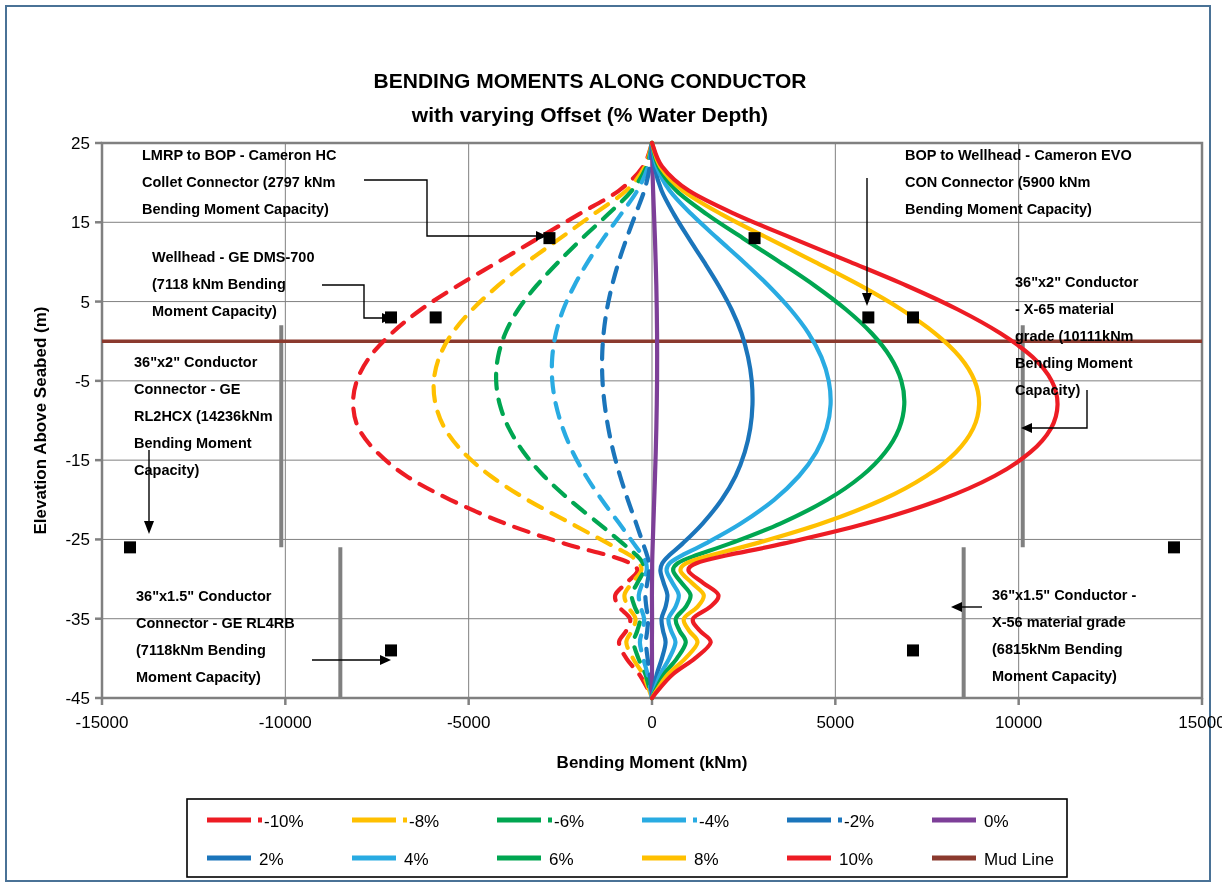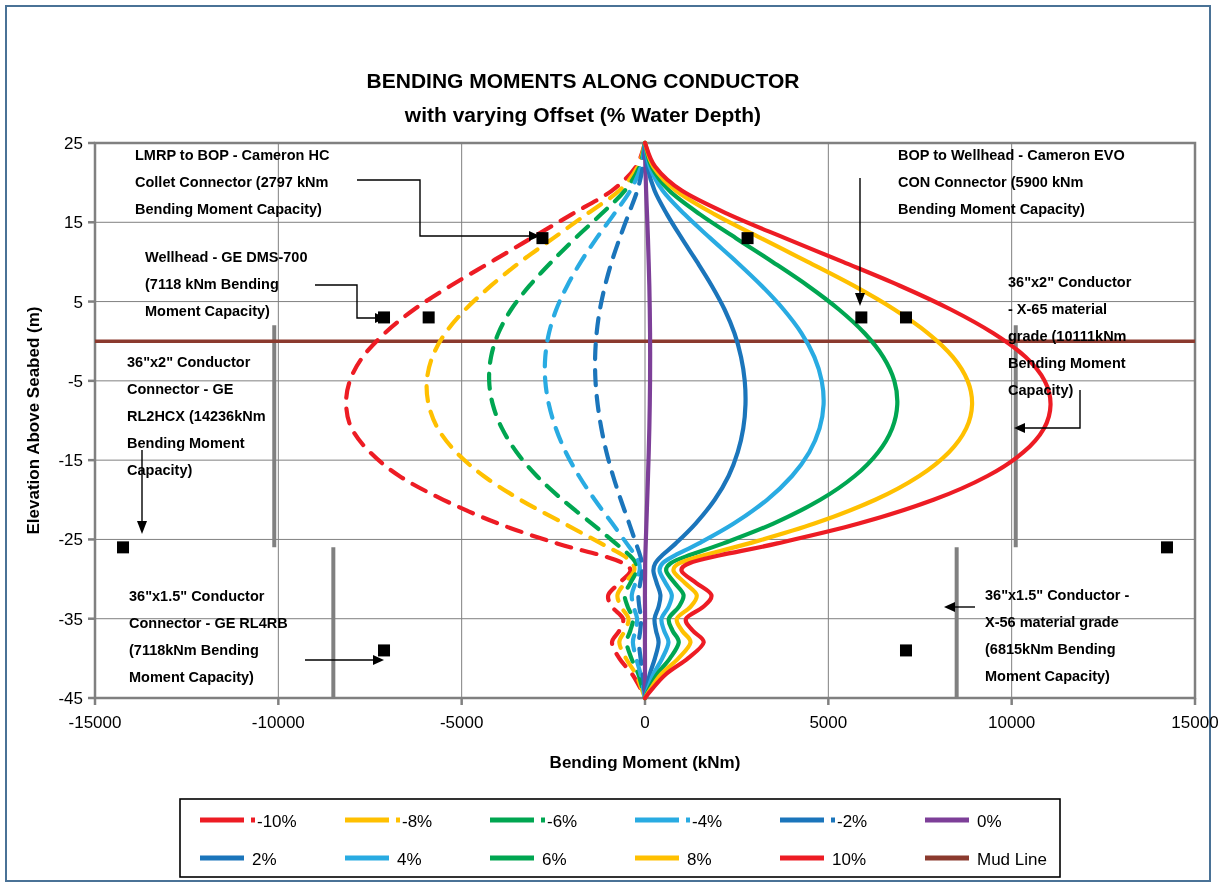--- a/index.html
+++ b/index.html
@@ -1,18 +1,18 @@
 <!DOCTYPE html>
 <html><head>
 <meta charset="utf-8">
 <style>
   html,body{margin:0;padding:0;background:#fff;}
   body{width:1222px;height:891px;font-family:"Liberation Sans",sans-serif;overflow:hidden;}
   #frame{position:absolute;left:5px;top:5px;width:1206px;height:877px;border:2px solid #4A7296;background:#fff;box-sizing:border-box;}
-  #stage{position:absolute;left:5px;top:0;width:1108px;height:891px;}
+  #stage{position:absolute;left:12px;top:0;width:1108px;height:891px;}
   svg{display:block;}
   .ttl{font-weight:bold;font-size:21px;fill:#000;text-anchor:middle;font-family:"Liberation Sans",sans-serif;}
   .ttl2{font-weight:bold;font-size:21px;fill:#000;text-anchor:middle;font-family:"Liberation Sans",sans-serif;}
   .axlab{font-weight:bold;font-size:17px;fill:#000;font-family:"Liberation Sans",sans-serif;}
   .tick{font-size:17px;fill:#000;font-family:"Liberation Sans",sans-serif;}
   .anno{font-weight:bold;font-size:14.5px;fill:#000;font-family:"Liberation Sans",sans-serif;}
   .leg{font-size:17px;fill:#000;font-family:"Liberation Sans",sans-serif;}
   .grid{stroke:#808080;stroke-width:1;}
   .axisline{stroke:#808080;stroke-width:2.5;}
   .cap{stroke:#808080;stroke-width:4;}

